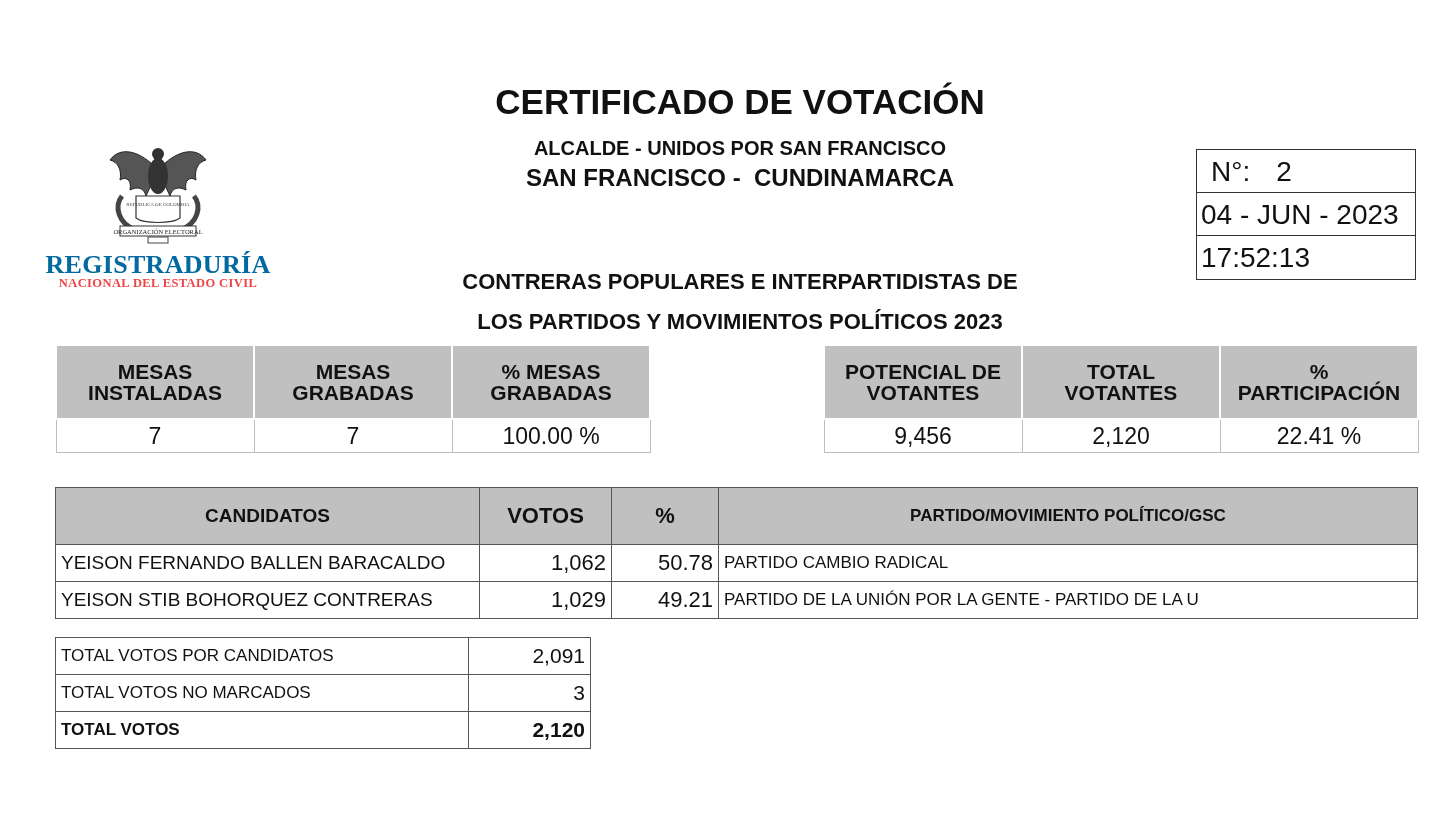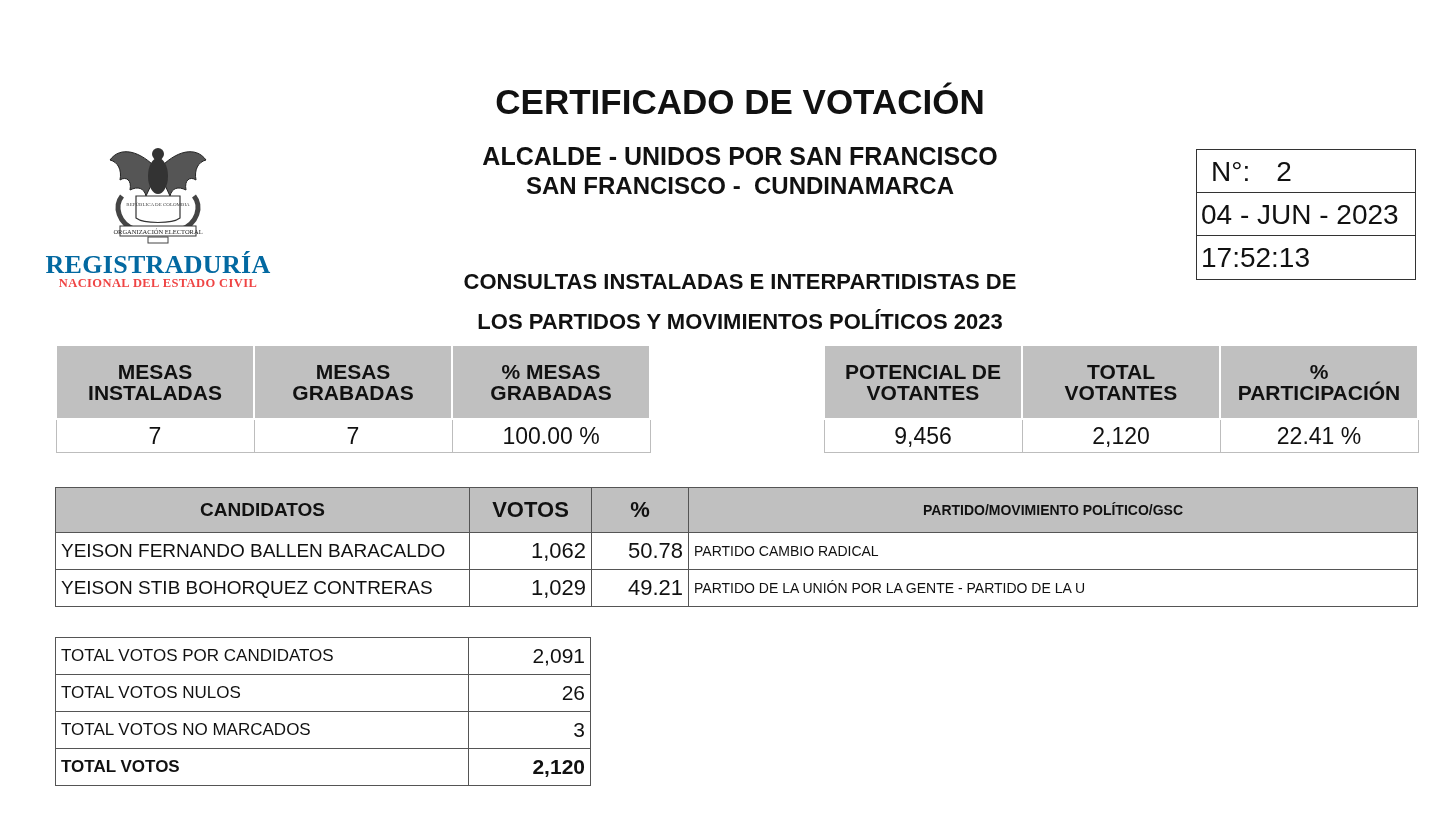--- a/index.html
+++ b/index.html
@@ -9,45 +9,45 @@
     
     .logo { left: 40px; top: 140px; width: 236px; height: 155px; }
     .logo svg { position: absolute; left: 60px; top: 0; }
     .logo-title { position: absolute; left: 0; top: 110px; width: 236px; text-align: center;
                   font-family: "Liberation Serif", serif; font-weight: bold; font-size: 26px; letter-spacing: 0.3px; color:#0369a1; }
     .logo-sub { position: absolute; left: 0; top: 136px; width: 236px; text-align: center;
                 font-family: "Liberation Serif", serif; font-weight: bold; font-size: 12.5px; letter-spacing: 0.4px; color:#ef4444; }
     
     .title-block { left: 430px; top: 82px; width: 620px; text-align: center; font-weight: bold; }
     .t1 { font-size: 35px; line-height: 40px; }
-    .t2 { font-size: 25px; line-height: 28px; margin-top: 20px; }
+    .t2 { font-size: 20px; line-height: 28px; margin-top: 12px; }
     .t3 { font-size: 24px; line-height: 32px; }
     .subtitle-block { left: 410px; top: 262px; width: 660px; text-align: center; font-weight: bold; font-size: 22px; line-height: 40px; }
     
     .numbox { left: 1196px; top: 149px; width: 218px; border: 1.5px solid #333; }
     .numbox div { height: 43px; line-height: 43px; font-weight: normal; font-size: 28px; padding-left: 4px; border-bottom: 1.5px solid #333; box-sizing: border-box; }
     .numbox div:last-child { border-bottom: none; }
     .numbox .num-label { padding-left: 10px; }
     .numbox .num-val { margin-left: 26px; }
     
     table { border-collapse: collapse; }
     .stats { position: absolute; top: 344px; }
     .stats th { background: #c0c0c0; border: 2px solid #fff; font-size: 21px; line-height: 21px; font-weight: bold;
                 width: 196px; height: 72px; padding: 0; text-align: center; vertical-align: middle; }
     .stats td { border: 1.5px solid #bdbdbd; font-size: 23px; height: 32px; text-align: center; padding: 0; }
     .stats-left { left: 55px; }
     .stats-right { left: 823px; }
     
     .cands { position: absolute; left: 55px; top: 487px; width: 1363px; }
-    .cands th { background: #c0c0c0; border: 1px solid #555; font-weight: bold; height: 36px; padding: 4px; }
+    .cands th { background: #c0c0c0; border: 1px solid #555; font-weight: bold; height: 36px; padding: 10px; }
     .cands td { border: 1px solid #555; font-size: 20px; height: 36px; padding: 0 5px; }
     .cands .c1 { width: 403px; font-size: 19px; }
     .cands .c2 { width: 111px; font-size: 22px; }
     .cands .c3 { width: 86px; font-size: 22px; }
-    .cands .c4 { font-size: 14px; }
+    .cands .c4 { font-size: 17px; }
     .right { text-align: right; }
     
     .totals { position: absolute; left: 55px; top: 637px; width: 536px; }
     .totals td { border: 1px solid #555; height: 36px; font-size: 17px; padding: 0 5px; }
     .totals td.val { width: 111px; text-align: right; font-size: 21px; }
     .totals tr.bold td { font-weight: bold; }
   </style>
 </head>
 <body>
 
@@ -74,21 +74,21 @@
   <div class="logo-sub">NACIONAL DEL ESTADO CIVIL</div>
 </div>
 
 <div class="abs title-block">
   <div class="t1">CERTIFICADO DE VOTACIÓN</div>
   <div class="t2">ALCALDE - UNIDOS POR SAN FRANCISCO</div>
   <div class="t3" style="white-space:pre;">SAN FRANCISCO -  CUNDINAMARCA</div>
 </div>
 
 <div class="abs subtitle-block">
-  <div>CONSULTAS INSTALADAS E INTERPARTIDISTAS DE</div>
+  <div>CONTRERAS POPULARES E INTERPARTIDISTAS DE</div>
   <div>LOS PARTIDOS Y MOVIMIENTOS POLÍTICOS 2023</div>
 </div>
 
 <div class="abs numbox">
   <div><span class="num-label">N°:</span><span class="num-val">2</span></div>
   <div>04 - JUN - 2023</div>
   <div>17:52:13</div>
 </div>
 
 <table class="stats stats-left">
@@ -144,24 +144,20 @@
 </tbody>
   </table>
 
 <table class="totals">
   <tbody>
       <tr>
     <td>TOTAL VOTOS POR CANDIDATOS</td>
     <td class="val">2,091</td>
   </tr>
   <tr>
-    <td>TOTAL VOTOS NULOS</td>
-    <td class="val">26</td>
-  </tr>
-  <tr>
     <td>TOTAL VOTOS NO MARCADOS</td>
     <td class="val">3</td>
   </tr>
   <tr class="bold">
     <td>TOTAL VOTOS</td>
     <td class="val">2,120</td>
   </tr>
 </tbody>
   </table>
 

